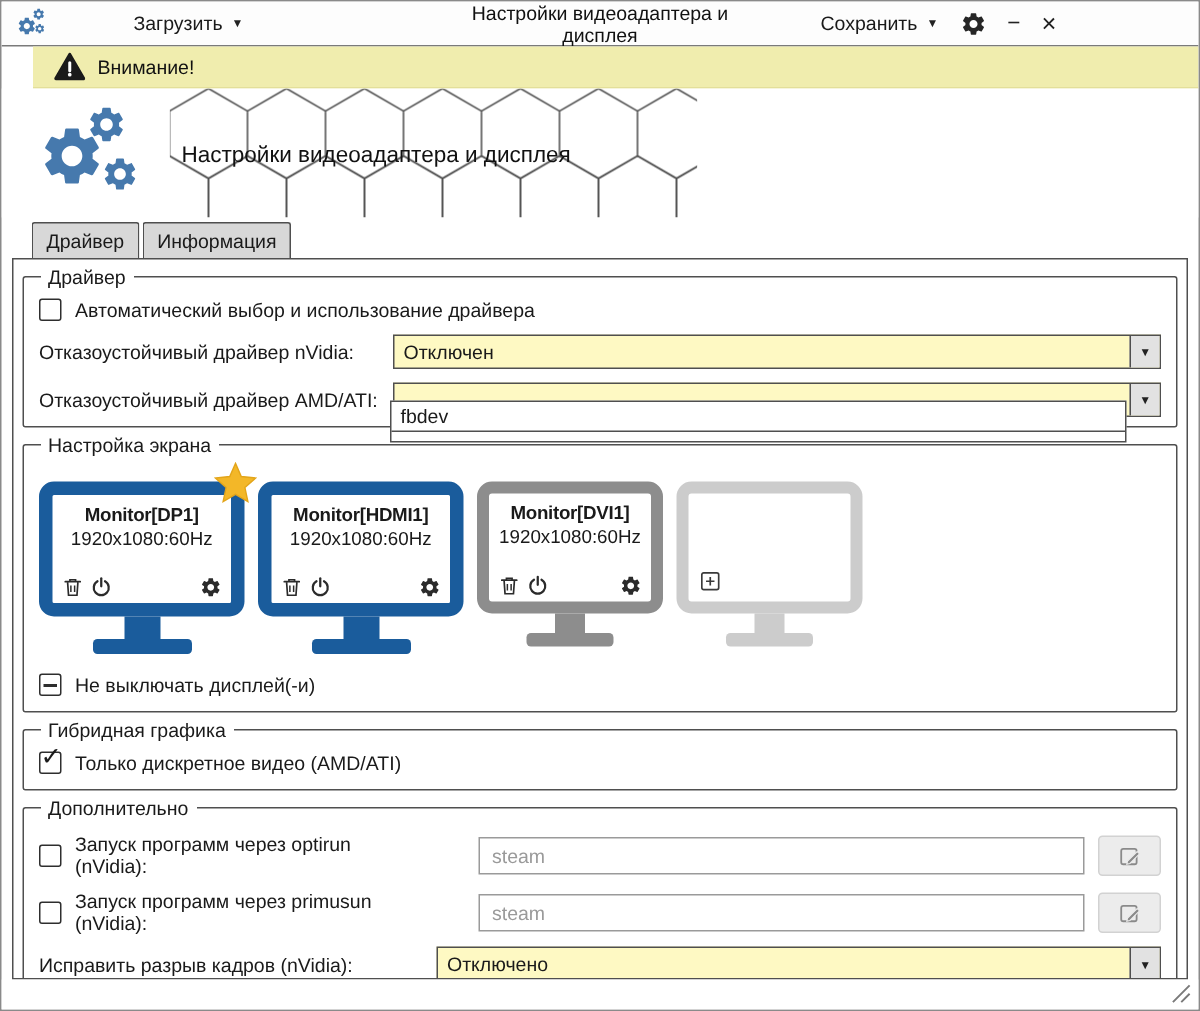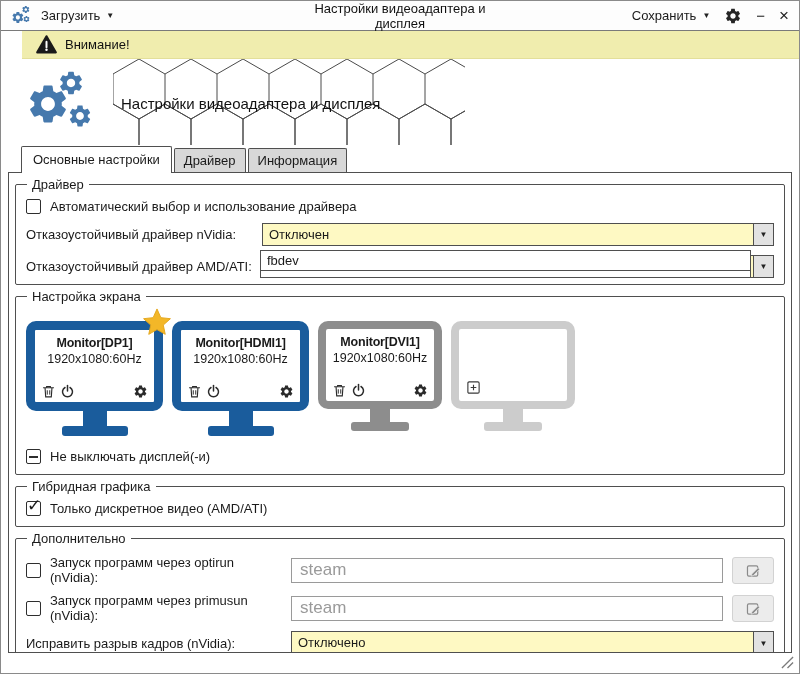--- a/index.html
+++ b/index.html
@@ -4,22 +4,22 @@
 <style>
   * { margin:0; padding:0; box-sizing:border-box; }
   html,body { background:#fff; }
   body { font-family:"Liberation Sans","DejaVu Sans",sans-serif; font-size:13px; color:#1a1a1a; }
   .window { width:800px; height:674px; border:1px solid #8a8a8a; background:#fff; overflow:hidden; position:relative; }
 
   
   .titlebar { height:30px; border-bottom:1px solid #7a7a7a; display:flex; align-items:center; padding:0 10px; background:#fdfdfd; }
   .tb-left { display:flex; align-items:center; gap:8px; width:290px; }
   .tb-title { flex:1; text-align:center; font-size:13px; color:#111; }
-  .tb-right { display:flex; align-items:center; gap:14px; justify-content:flex-end; width:290px; }
-  .menu-btn { display:flex; align-items:center; gap:6px; cursor:default; }
+  .tb-right { display:flex; align-items:center; gap:14px; justify-content:flex-start; width:290px; }
+  .menu-btn { display:flex; align-items:center; gap:6px; cursor:default;margin-left:48px; }
   .caret { font-size:8px; color:#222; }
   .tb-icon { display:flex; align-items:center; }
   .win-btn { font-size:15px; color:#222; line-height:1; }
   .close-btn { font-size:17px; }
 
   
   .warnbar { height:28px; background:#f0edae; display:flex; align-items:center; gap:8px; padding:0 14px; border-bottom:1px solid #e3df9a;margin-left:21px; }
   .warn-text { font-size:13px; color:#111; }
 
   
@@ -43,21 +43,21 @@
   .chk .dash { position:absolute; left:2px; right:2px; top:50%; height:2px; margin-top:-1px; background:#2e2e2e; }
   .chk .mark { position:absolute; left:0px; top:-7px; font-family:"DejaVu Sans",sans-serif; font-size:17px; font-weight:bold; color:#1a1a1a; }
   .chklabel { font-size:13px; }
 
   .formrow { display:flex; align-items:center; margin:9px 2px 0; }
   .formrow .flabel { width:236px; flex:none; font-size:13px; }
   .combo { flex:1; height:23px; border:1px solid #4f4f4f; background:#fef9c3; display:flex; align-items:stretch; }
   .combo .val { flex:1; padding:3px 6px; font-size:13px; overflow:hidden; white-space:nowrap; }
   .combo .drop { width:20px; flex:none; background:#e2e2e2; border-left:1px solid #4f4f4f; display:flex; align-items:center; justify-content:center; font-size:8px; color:#222; }
 
-  .combo-popup { position:absolute; left:244px; right:33px; top:58px; background:#fff; border:1px solid #4f4f4f; z-index:6; }
+  .combo-popup { position:absolute; left:244px; right:33px; top:75px; background:#fff; border:1px solid #4f4f4f; z-index:6; }
   .popup-item { height:20px; line-height:20px; padding:0 6px; font-size:13px; border-bottom:1px solid #4f4f4f; }
   .popup-pad { height:6px; }
 
   
   .monitors { display:flex; align-items:flex-start; gap:9px; margin:16px 2px 0; }
   .mon { position:relative; flex:none; }
   .scr { border-radius:10px; background:#fff; position:relative; }
   .mon.m-blue  .scr { width:137px; height:90px; border:9px solid #1a5c9c; }
   .mon.m-gray  .scr { width:124px; height:88px; border:8px solid #8d8d8d; }
   .mon.m-light .scr { width:124px; height:88px; border:8px solid #cccccc; }
@@ -73,21 +73,21 @@
   .m-blue  .base { width:66px; height:10px; background:#1a5c9c; }
   .m-gray  .base { width:58px; height:9px; background:#8d8d8d; }
   .m-light .base { width:58px; height:9px; background:#cccccc; }
   .star { position:absolute; top:-13px; right:-9px; z-index:4; }
   .add-ic { position:absolute; left:7px; bottom:6px; }
 
   
   .xrow { display:flex; align-items:center; margin:8px 2px 0; gap:9px; }
   .xrow .xlabel { width:232px; flex:none; font-size:13px; }
   .xrow .xlabel-wide { width:256px; flex:none; font-size:13px; }
-  .tinput { flex:1; height:25px; border:1px solid #9a9a9a; padding:0 8px; font-size:17px; font-family:inherit; color:#be185d; background:#fff; }
+  .tinput { flex:1; height:25px; border:1px solid #9a9a9a; padding:0 8px; font-size:13px; font-family:inherit; color:#be185d; background:#fff;margin-left:28px; }
   .tinput::placeholder { color:#9a9a9a; }
   .editbtn { width:42px; height:27px; flex:none; background:#ececec; border:1px solid #d2d2d2; border-radius:3px; display:flex; align-items:center; justify-content:center; }
   .xcombo { flex:1; height:24px; }
 
   
   .statusbar { height:20px; position:relative; background:#fff; }
   .grip { position:absolute; right:5px; bottom:4px; }
 
   svg { display:block; }
 </style>
@@ -190,21 +190,20 @@
       <svg width="84" height="68" viewBox="0 0 84 68">
         <use href="#gear" x="34" y="2" width="28" height="28" fill="#4679ad"></use>
         <use href="#gear" x="2" y="14" width="46" height="46" fill="#4679ad"></use>
         <use href="#gear" x="44" y="36" width="26" height="26" fill="#4679ad"></use>
       </svg>
     </div>
     <div class="header-title">Настройки видеоадаптера и дисплея</div>
   </div>
 
   <div class="tabs">
-    <div class="tab active">Основные настройки</div>
     <div class="tab">Драйвер</div>
     <div class="tab">Информация</div>
   </div>
 
   <div class="panel">
 
     <fieldset class="group">
       <legend>Драйвер</legend>
       <div class="chkrow">
         <span class="chk"></span>

